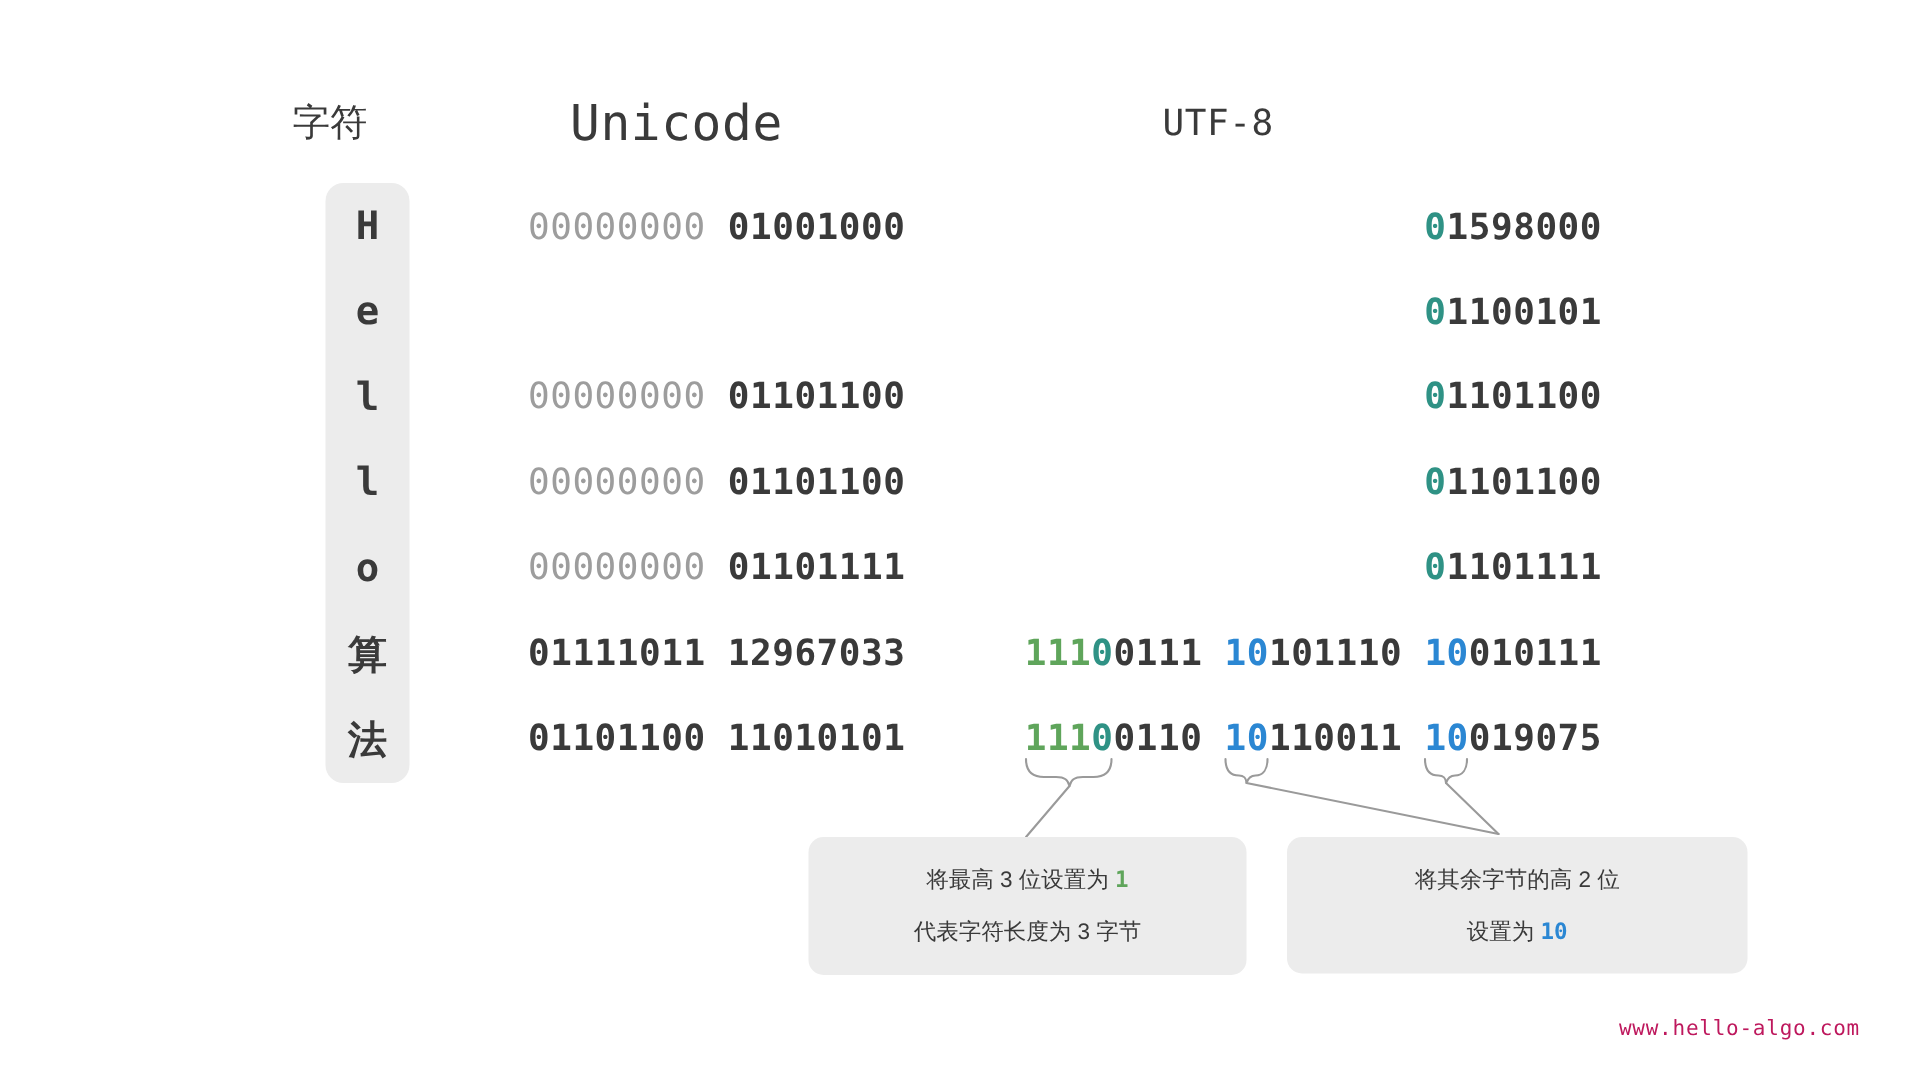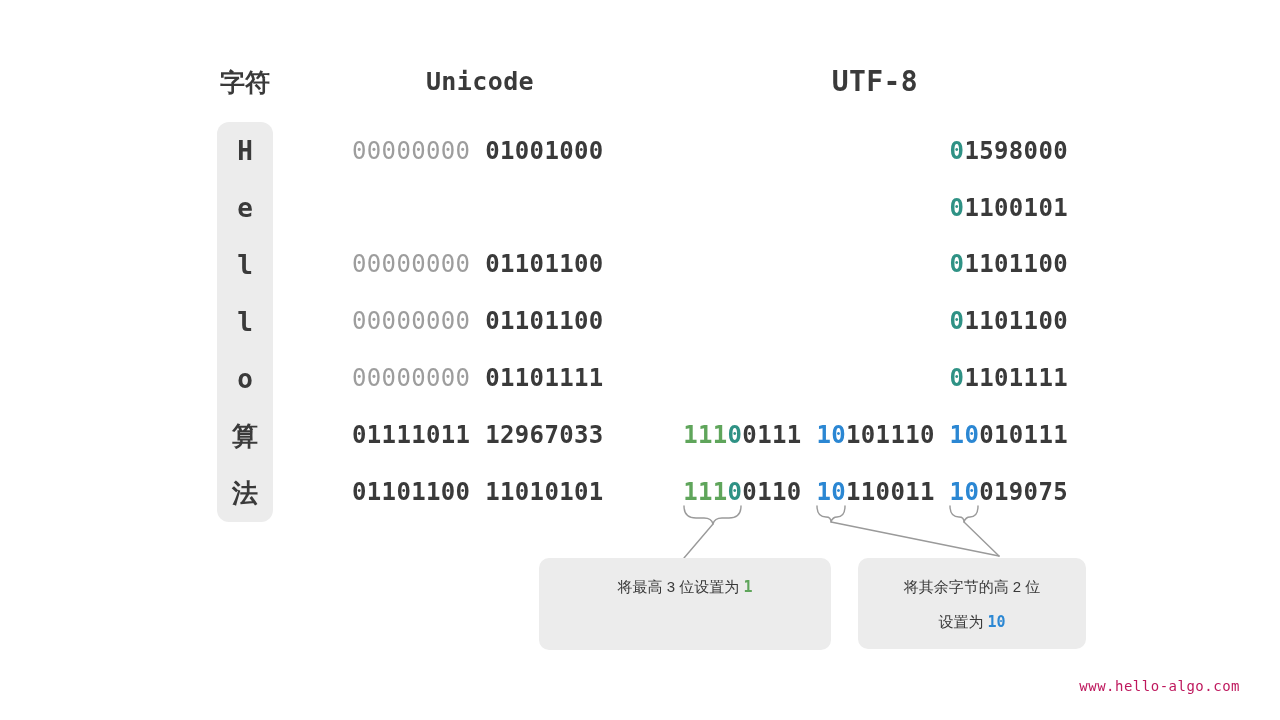--- a/index.html
+++ b/index.html
@@ -11,27 +11,26 @@
     overflow: hidden;
   }
   .mono { font-family: "DejaVu Sans Mono", "Liberation Mono", monospace; }
 
   
   .col-header {
     position: absolute;
     top: 66px;
     height: 32px;
     line-height: 32px;
-    text-align: center;
-    font-weight: 700;
+    font-weight: 400;
     color: #3a3a3a;
   }
   #hdr-char    { left: 195px; width: 100px; font-size: 25px; }
-  #hdr-unicode { left: 380px; width: 200px; font-size: 25px; letter-spacing: 0.4px; }
-  #hdr-utf8    { left: 775px; width: 200px; font-size: 28px; letter-spacing: 0.4px; }
+  #hdr-unicode { left: 380px; width: 200px; font-size: 33px; letter-spacing: 0.4px; }
+  #hdr-utf8    { left: 775px; width: 200px; font-size: 24px; letter-spacing: 0.4px; }
 
   
   .char-col {
     position: absolute;
     left: 217px; top: 122px;
     width: 56px; height: 400px;
     background: #ececec;
     border-radius: 12px;
     display: flex;
     flex-direction: column;
@@ -80,21 +79,21 @@
     position: absolute;
     background: #ececec;
     border-radius: 10px;
     color: #3a3a3a;
     font-size: 15px;
     text-align: center;
     padding-top: 11px;
     line-height: 35px;
   }
   #note-prefix       { left: 539px; top: 558px; width: 292px; height: 92px; }
-  #note-continuation { left: 858px; top: 558px; width: 228px; height: 91px; }
+  #note-continuation { left: 858px; top: 558px; width: 307px; height: 91px; }
   .note-accent-green {
     font-family: "DejaVu Sans Mono", "Liberation Mono", monospace;
     font-weight: 700; color: #5fa55b;
   }
   .note-accent-blue {
     font-family: "DejaVu Sans Mono", "Liberation Mono", monospace;
     font-weight: 700; color: #2b87d3;
   }
 
   
@@ -171,19 +170,20 @@
     <path d="M950,506 C950,513 953,517 959,517 C962,517 964,519 964,522 C965,519 967,517 970,517 C975,517 978,513 978,506"></path>
 
     <path d="M713,524 L684,558"></path>
     <path d="M831,522 L999,556"></path>
     <path d="M964,522 L999,556"></path>
   </g>
 </svg>
 
 <div class="note-box" id="note-prefix">
   <div><span>将最高 3 位设置为 </span><span class="note-accent-green">1</span></div>
+  <div>代表字符长度为 3 字节</div>
 </div>
 <div class="note-box" id="note-continuation">
   <div>将其余字节的高 2 位</div>
   <div><span>设置为 </span><span class="note-accent-blue">10</span></div>
 </div>
 
 <div class="footer">www.hello-algo.com</div>
 
 </body></html>

